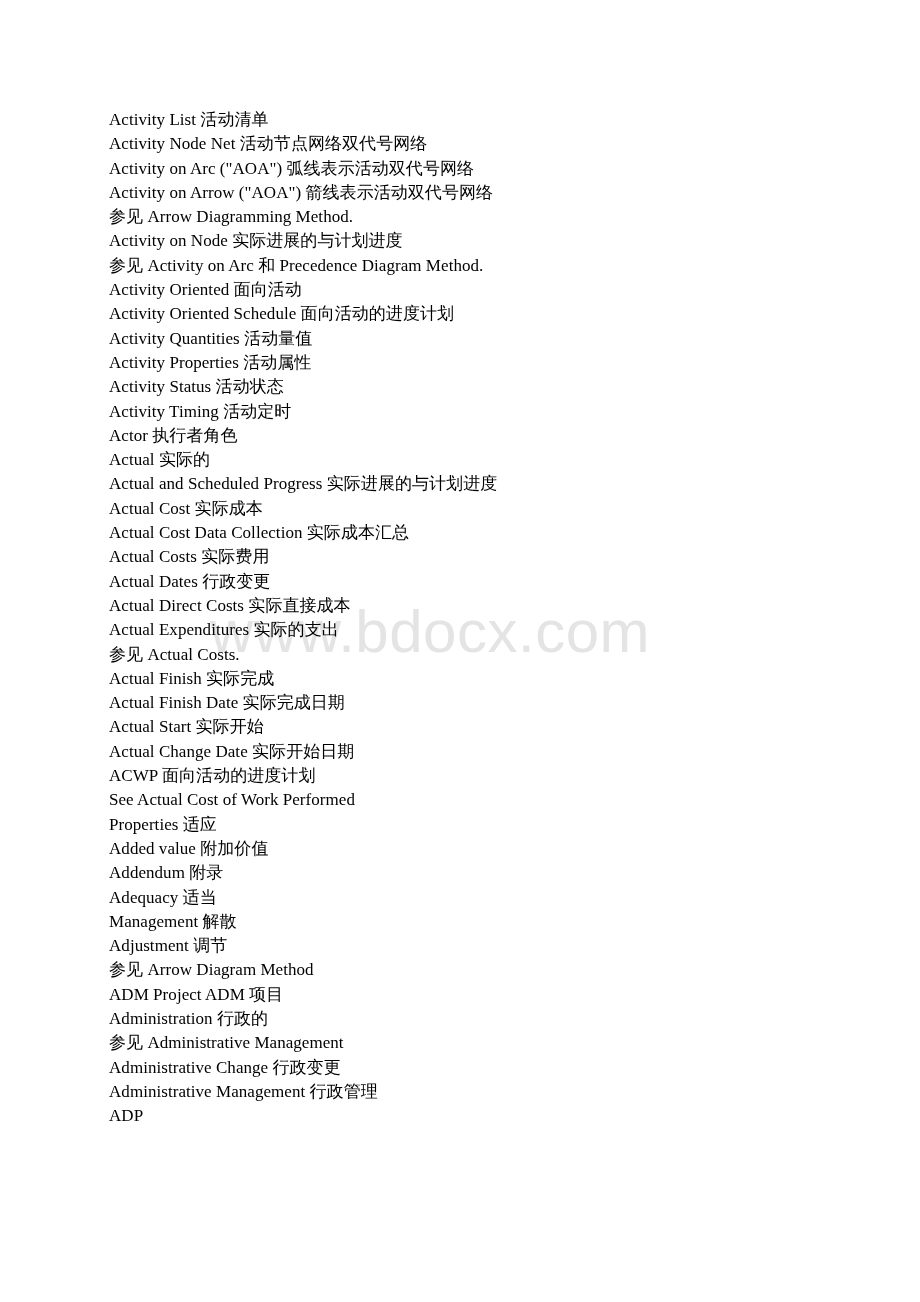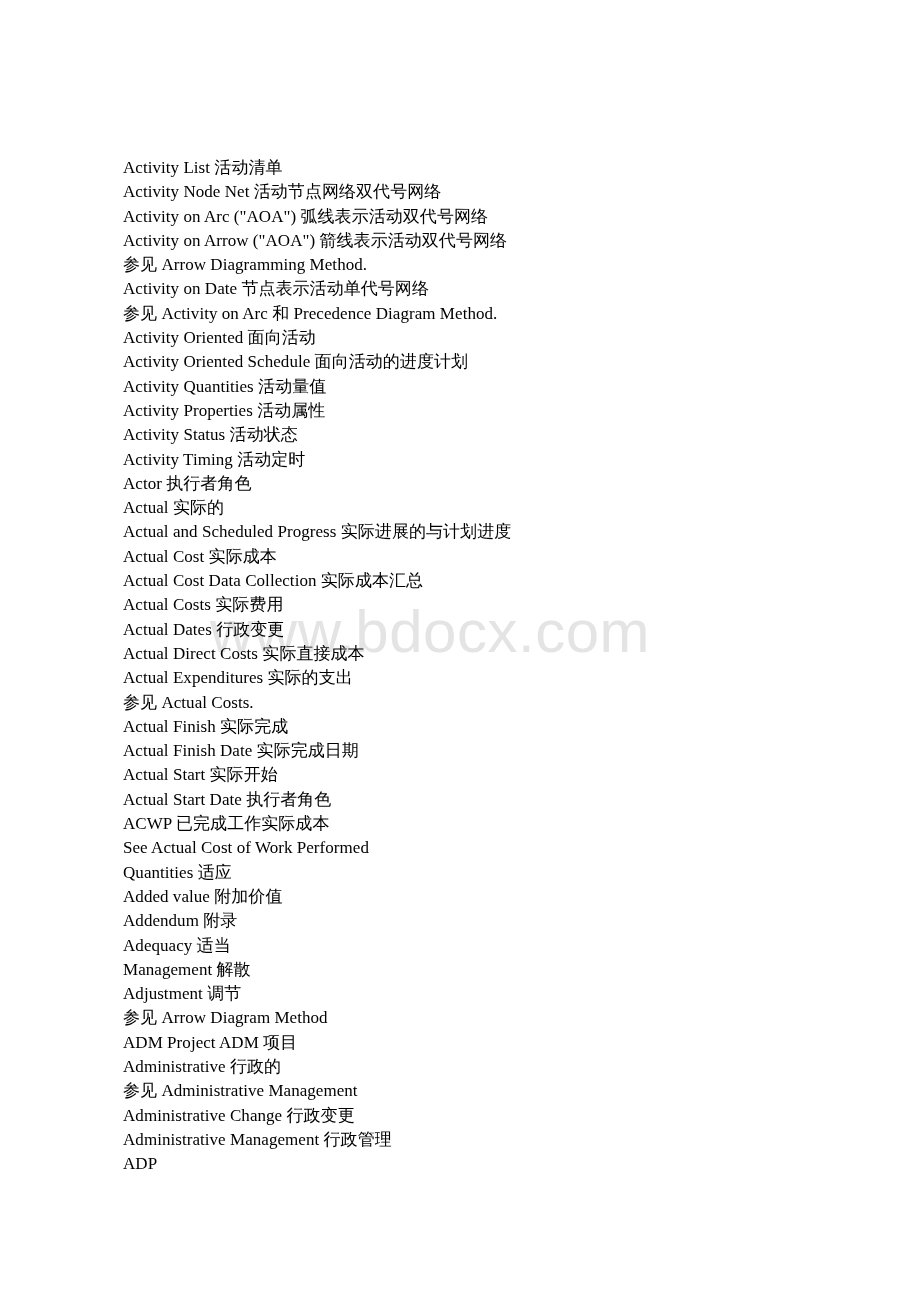--- a/index.html
+++ b/index.html
@@ -27,25 +27,24 @@
     font-size: 60px;
     letter-spacing: 0.5px;
     color: #e4e4e4;
     white-space: nowrap;
     z-index: 1;
     pointer-events: none;
     user-select: none;
   }
   #glossary {
     position: absolute;
-    left: 123px;
+    left: 109px;
     top: 108px;
     width: 760px;
     z-index: 2;
-    margin-top: 48px;
   }
   .entry {
     height: 24.3px;
     line-height: 24.3px;
     font-size: 17px;
     color: #000000;
     white-space: nowrap;
     letter-spacing: 0.05px;
   }
 </style>
@@ -55,52 +54,52 @@
 <div id="page">
 
   <div id="watermark" style="color: rgb(228, 228, 228);">www.bdocx.com</div>
 
   <div id="glossary">
       <div class="entry">Activity List 活动清单</div>
       <div class="entry">Activity Node Net 活动节点网络双代号网络</div>
       <div class="entry">Activity on Arc ("AOA") 弧线表示活动双代号网络</div>
       <div class="entry">Activity on Arrow ("AOA") 箭线表示活动双代号网络</div>
       <div class="entry">参见 Arrow Diagramming Method.</div>
-      <div class="entry">Activity on Date 节点表示活动单代号网络</div>
+      <div class="entry">Activity on Node 实际进展的与计划进度</div>
       <div class="entry">参见 Activity on Arc 和 Precedence Diagram Method.</div>
       <div class="entry">Activity Oriented 面向活动</div>
       <div class="entry">Activity Oriented Schedule 面向活动的进度计划</div>
       <div class="entry">Activity Quantities 活动量值</div>
       <div class="entry">Activity Properties 活动属性</div>
       <div class="entry">Activity Status 活动状态</div>
       <div class="entry">Activity Timing 活动定时</div>
       <div class="entry">Actor 执行者角色</div>
       <div class="entry">Actual 实际的</div>
       <div class="entry">Actual and Scheduled Progress 实际进展的与计划进度</div>
       <div class="entry">Actual Cost 实际成本</div>
       <div class="entry">Actual Cost Data Collection 实际成本汇总</div>
       <div class="entry">Actual Costs 实际费用</div>
       <div class="entry">Actual Dates 行政变更</div>
       <div class="entry">Actual Direct Costs 实际直接成本</div>
       <div class="entry">Actual Expenditures 实际的支出</div>
       <div class="entry">参见 Actual Costs.</div>
       <div class="entry">Actual Finish 实际完成</div>
       <div class="entry">Actual Finish Date 实际完成日期</div>
       <div class="entry">Actual Start 实际开始</div>
-      <div class="entry">Actual Start Date 执行者角色</div>
-      <div class="entry">ACWP 已完成工作实际成本</div>
+      <div class="entry">Actual Change Date 实际开始日期</div>
+      <div class="entry">ACWP 面向活动的进度计划</div>
       <div class="entry">See Actual Cost of Work Performed</div>
-      <div class="entry">Quantities 适应</div>
+      <div class="entry">Properties 适应</div>
       <div class="entry">Added value 附加价值</div>
       <div class="entry">Addendum 附录</div>
       <div class="entry">Adequacy 适当</div>
       <div class="entry">Management 解散</div>
       <div class="entry">Adjustment 调节</div>
       <div class="entry">参见 Arrow Diagram Method</div>
       <div class="entry">ADM Project ADM 项目</div>
-      <div class="entry">Administrative 行政的</div>
+      <div class="entry">Administration 行政的</div>
       <div class="entry">参见 Administrative Management</div>
       <div class="entry">Administrative Change 行政变更</div>
       <div class="entry">Administrative Management 行政管理</div>
       <div class="entry">ADP</div>
     </div>
 
 </div>
 
 </body></html>

